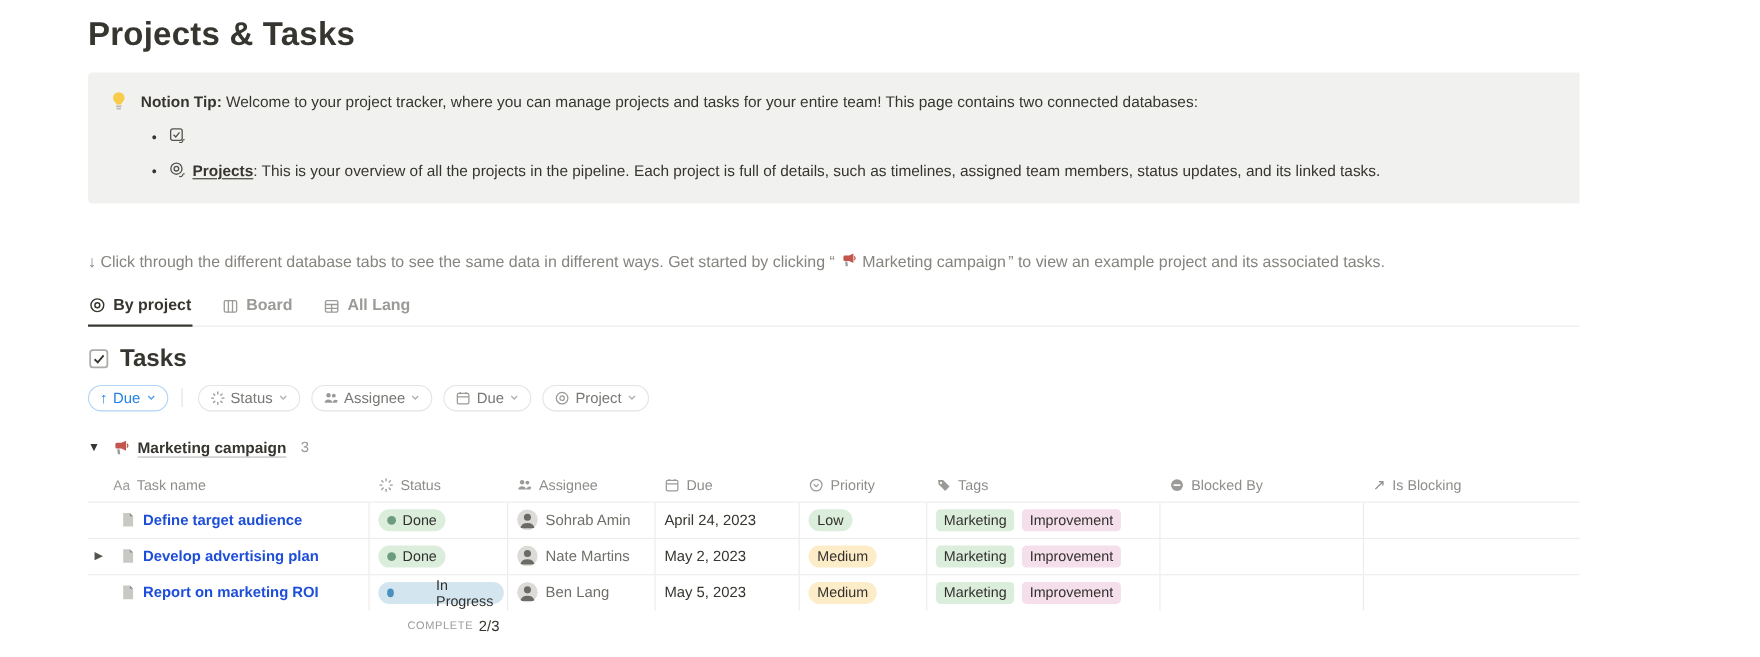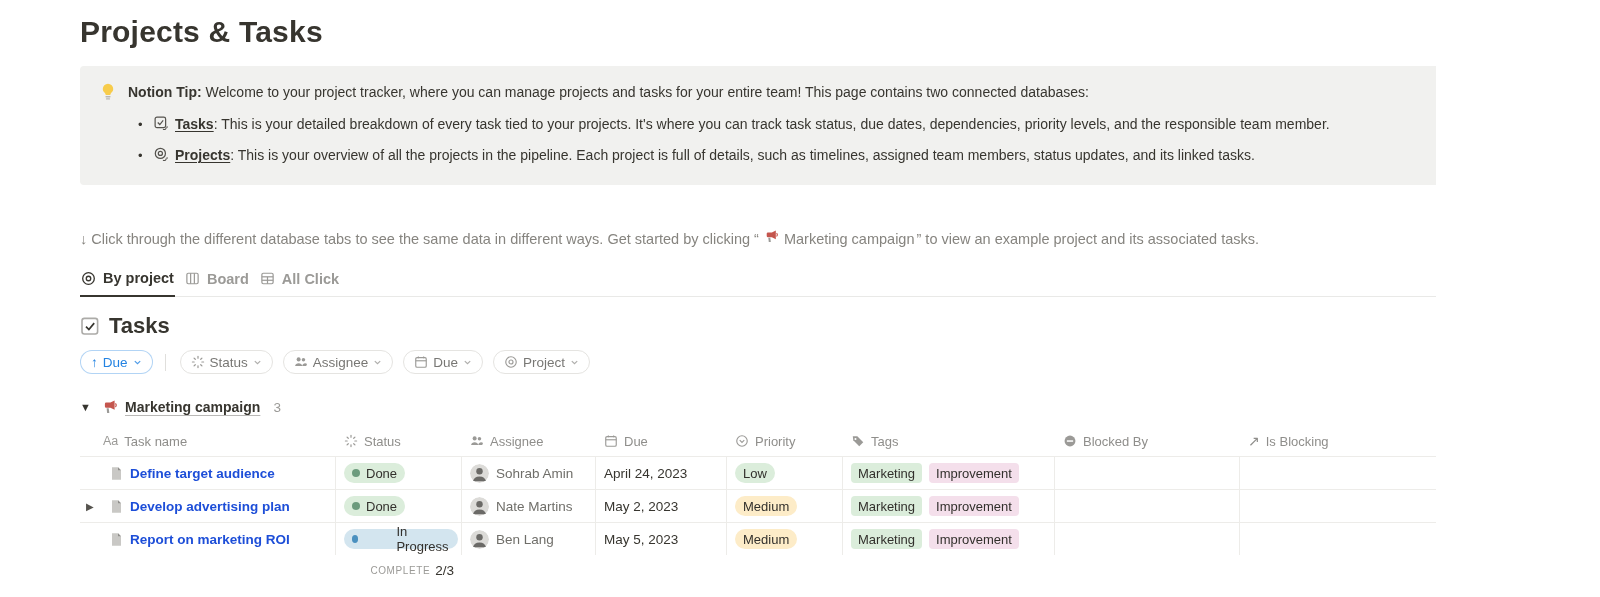--- a/index.html
+++ b/index.html
@@ -20,21 +20,21 @@
   .bullet { display:flex; align-items:flex-start; margin:10px 0 0 40px; font-size:14px; line-height:1.55; }
   .bullet .dot { width:14px; color:#37352F; font-size:13px; margin-top:1px; }
   .bullet .bicon { width:15px; height:15px; margin:2px 6px 0 2px; flex:0 0 auto; }
   .bullet b { font-weight:700; text-decoration:underline; text-underline-offset:2px; text-decoration-thickness:1px; }
 
   
   .instruction { margin-top:44px; font-size:14.5px; color:#86847F; line-height:1.4; display:flex; gap:2px; flex-wrap:wrap; }
   .instruction .inline-icon { width:15px; height:15px; margin:0 3px; display:inline-block; vertical-align:-2px; }
 
   
-  .tabs { margin-top:16px; border-bottom:1px solid #E9E9E7; display:flex; gap:9px; }
+  .tabs { margin-top:16px; border-bottom:1px solid #E9E9E7; display:flex; gap:26px; }
   .tab { display:flex; align-items:center; gap:7px; padding:5px 1px 9px; font-size:14.5px; font-weight:600; color:#9B9A97; cursor:pointer; }
   .tab svg { width:15px; height:15px; }
   .tab.active { color:#37352F; border-bottom:2px solid #37352F; margin-bottom:-1px; }
 
   
   .section-head { margin-top:16px; display:flex; align-items:center; gap:9px; }
   .section-head .cicon { width:20px; height:20px; }
   .section-head h2 { font-size:22px; font-weight:700; }
 
   
@@ -110,21 +110,20 @@
         <div class="bullet">
           <span class="dot">•</span>
           <span class="bicon">
             <svg viewBox="0 0 16 16">
                 <rect x="1.2" y="1.2" width="11.2" height="11.2" rx="2" fill="none" stroke="#55534E" stroke-width="1.3"></rect>
                 <path d="M4 6.9 l2.2 2.2 3.6-4.4" fill="none" stroke="#55534E" stroke-width="1.3"></path>
                 <path d="M9.5 14.2 q3.4 1 3.6-2.2" fill="none" stroke="#55534E" stroke-width="1.1"></path>
                 <path d="M14.2 12.8 l-1.3-1.5 2.1-.2z" fill="#55534E"></path>
               </svg>
           </span>
-          <div><b>Tasks</b><span>: This is your detailed breakdown of every task tied to your projects. It's where you can track task status, due dates, dependencies, priority levels, and the responsible team member.</span></div>
         </div>
         <div class="bullet">
           <span class="dot">•</span>
           <span class="bicon">
             <svg viewBox="0 0 16 16">
                 <circle cx="6.8" cy="6.8" r="5.4" fill="none" stroke="#55534E" stroke-width="1.3"></circle>
                 <circle cx="6.8" cy="6.8" r="2.2" fill="none" stroke="#55534E" stroke-width="1.3"></circle>
                 <path d="M9.5 14.2 q3.4 1 3.6-2.2" fill="none" stroke="#55534E" stroke-width="1.1"></path>
                 <path d="M14.2 12.8 l-1.3-1.5 2.1-.2z" fill="#55534E"></path>
               </svg>
@@ -161,21 +160,21 @@
           </svg>
         <span>Board</span>
       </div>
       <div class="tab">
         <svg viewBox="0 0 16 16" fill="none" stroke="#9B9A97" stroke-width="1.3">
             <rect x="2" y="2.4" width="12" height="11.2" rx="1.5"></rect>
             <line x1="2" y1="6.2" x2="14" y2="6.2"></line>
             <line x1="2" y1="9.9" x2="14" y2="9.9"></line>
             <line x1="8" y1="6.2" x2="8" y2="13.6"></line>
           </svg>
-        <span>All Click</span>
+        <span>All Lang</span>
       </div>
     </div>
 
     <div class="section-head">
       <span class="cicon">
         <svg viewBox="0 0 20 20">
             <rect x="2" y="2.4" width="15.6" height="15.6" rx="2.4" fill="none" stroke="#ACABA8" stroke-width="1.6"></rect>
             <path d="M6 10.6 l2.9 2.9 5.3-6.4" fill="none" stroke="#37352F" stroke-width="1.7"></path>
           </svg>
       </span>

